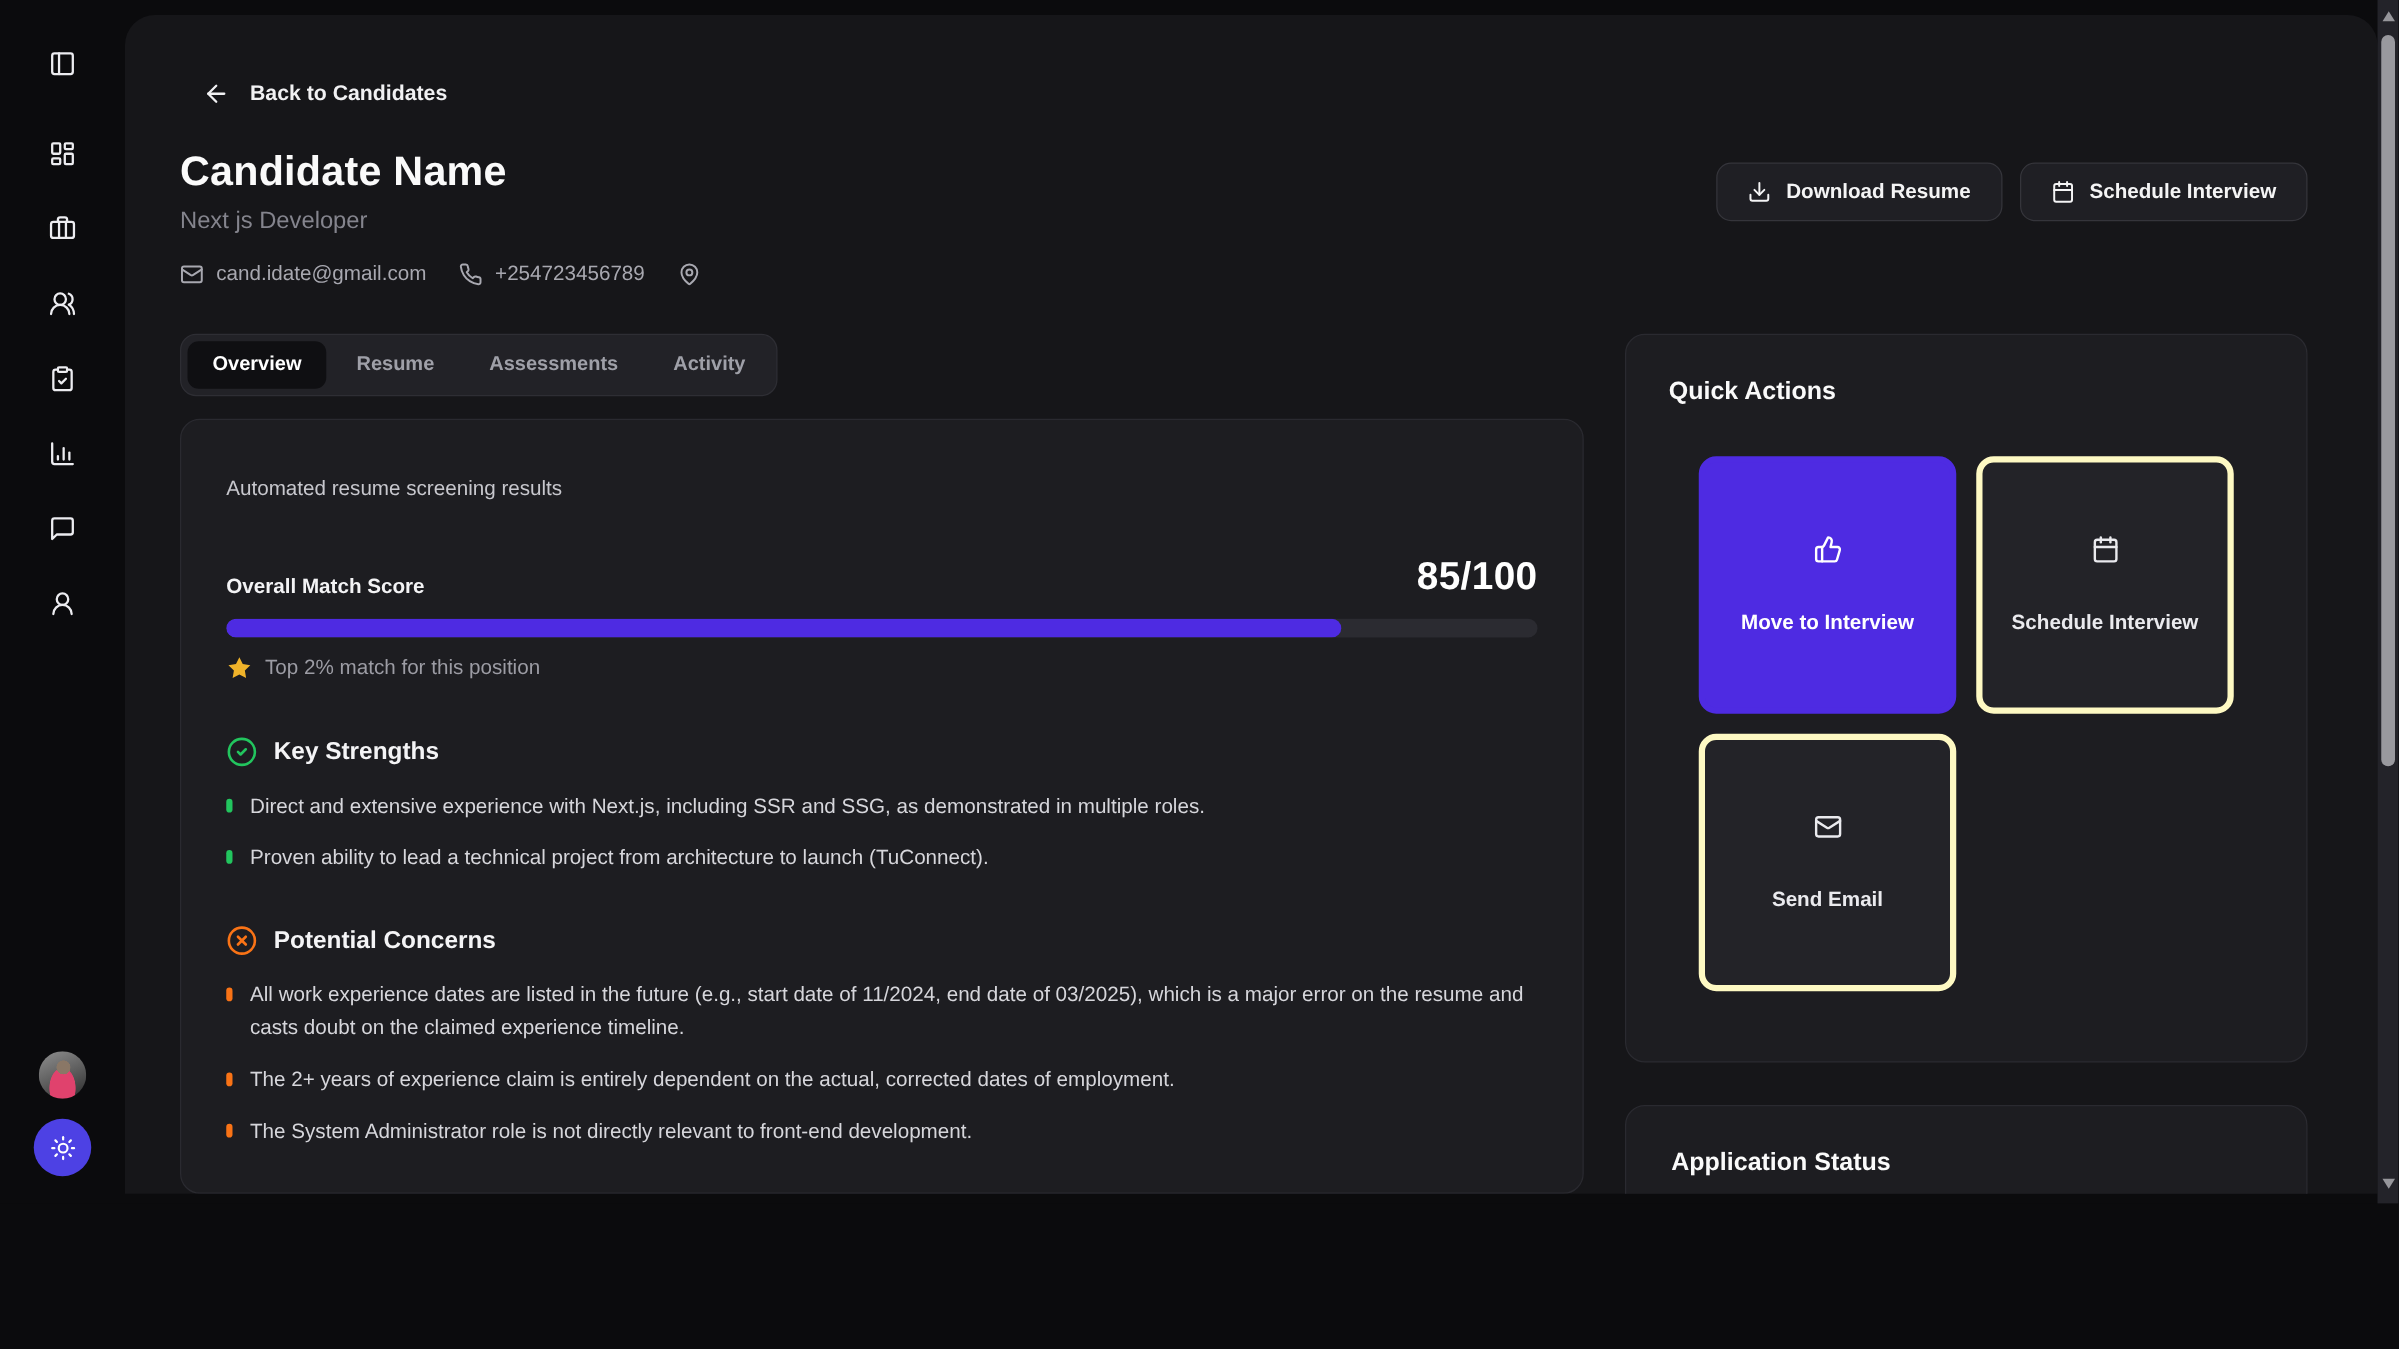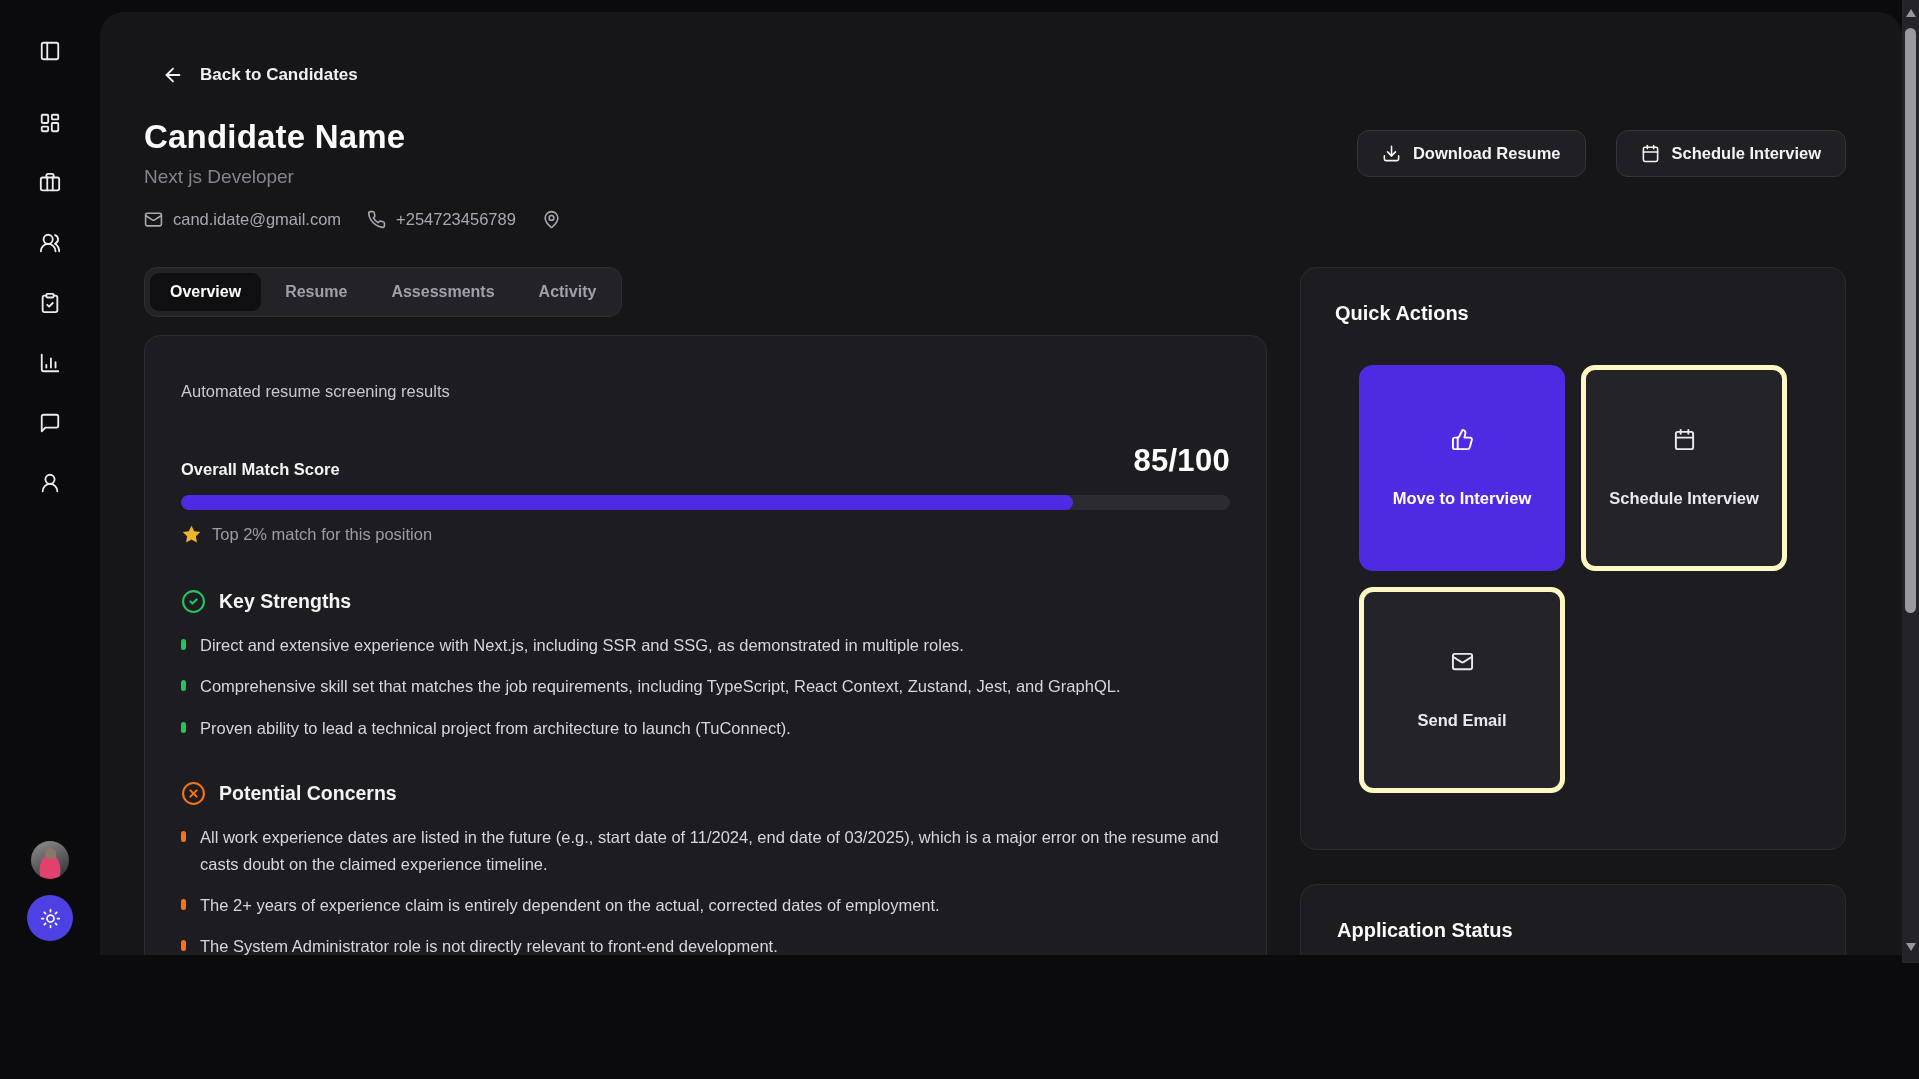--- a/index.html
+++ b/index.html
@@ -46,21 +46,21 @@
   .back-row .ic-wrap { width:22px; height:22px; color:#f1f1f3; }
   .back-label { font-size:17px; font-weight:700; color:#f1f1f3; }
 
   .header-row { margin-top:32px; display:flex; justify-content:space-between; align-items:flex-start; }
   .candidate-name { font-size:33px; font-weight:700; letter-spacing:.2px; color:#fafafa; }
   .role { margin-top:10px; font-size:19px; color:#84848d; }
   .contact-row { margin-top:22px; display:flex; align-items:center; gap:10px; color:#a8a8b0; font-size:16.5px; }
   .contact-row .ic-wrap { width:19px; height:19px; color:#a8a8b0; }
   .contact-sep { width:6px; }
 
-  .header-actions { display:flex; gap:30px; margin-top:12px; }
+  .header-actions { display:flex; gap:14px; margin-top:12px; }
   .btn {
     display:flex; align-items:center; gap:12px; height:47px; padding:0 24px;
     background:#1f1f24; border:1px solid #35353b; border-radius:12px;
     color:#f4f4f5; font-size:16.5px; font-weight:700; cursor:pointer;
     font-family:inherit;
   }
   .btn .ic-wrap { width:19px; height:19px; }
 
   
   .columns { display:flex; gap:33px; margin-top:38px; align-items:flex-start; }
@@ -332,24 +332,20 @@
                 </span>
                 <span class="section-title">Key Strengths</span>
               </div>
               <ul class="bullet-list">
                 <li class="bullet-item">
                     <span class="dot dot-green"></span>
                     <span>Direct and extensive experience with Next.js, including SSR and SSG, as demonstrated in multiple roles.</span>
                   </li>
                 <li class="bullet-item">
                     <span class="dot dot-green"></span>
-                    <span>Comprehensive skill set that matches the job requirements, including TypeScript, React Context, Zustand, Jest, and GraphQL.</span>
-                  </li>
-                <li class="bullet-item">
-                    <span class="dot dot-green"></span>
                     <span>Proven ability to lead a technical project from architecture to launch (TuConnect).</span>
                   </li>
               </ul>
             </div>
 
             <div class="section concerns">
               <div class="section-head">
                 <span class="ic-wrap head-warning">
                   <svg class="ic" viewBox="0 0 24 24" width="25" height="25">
                       <circle cx="12" cy="12" r="10"></circle>

